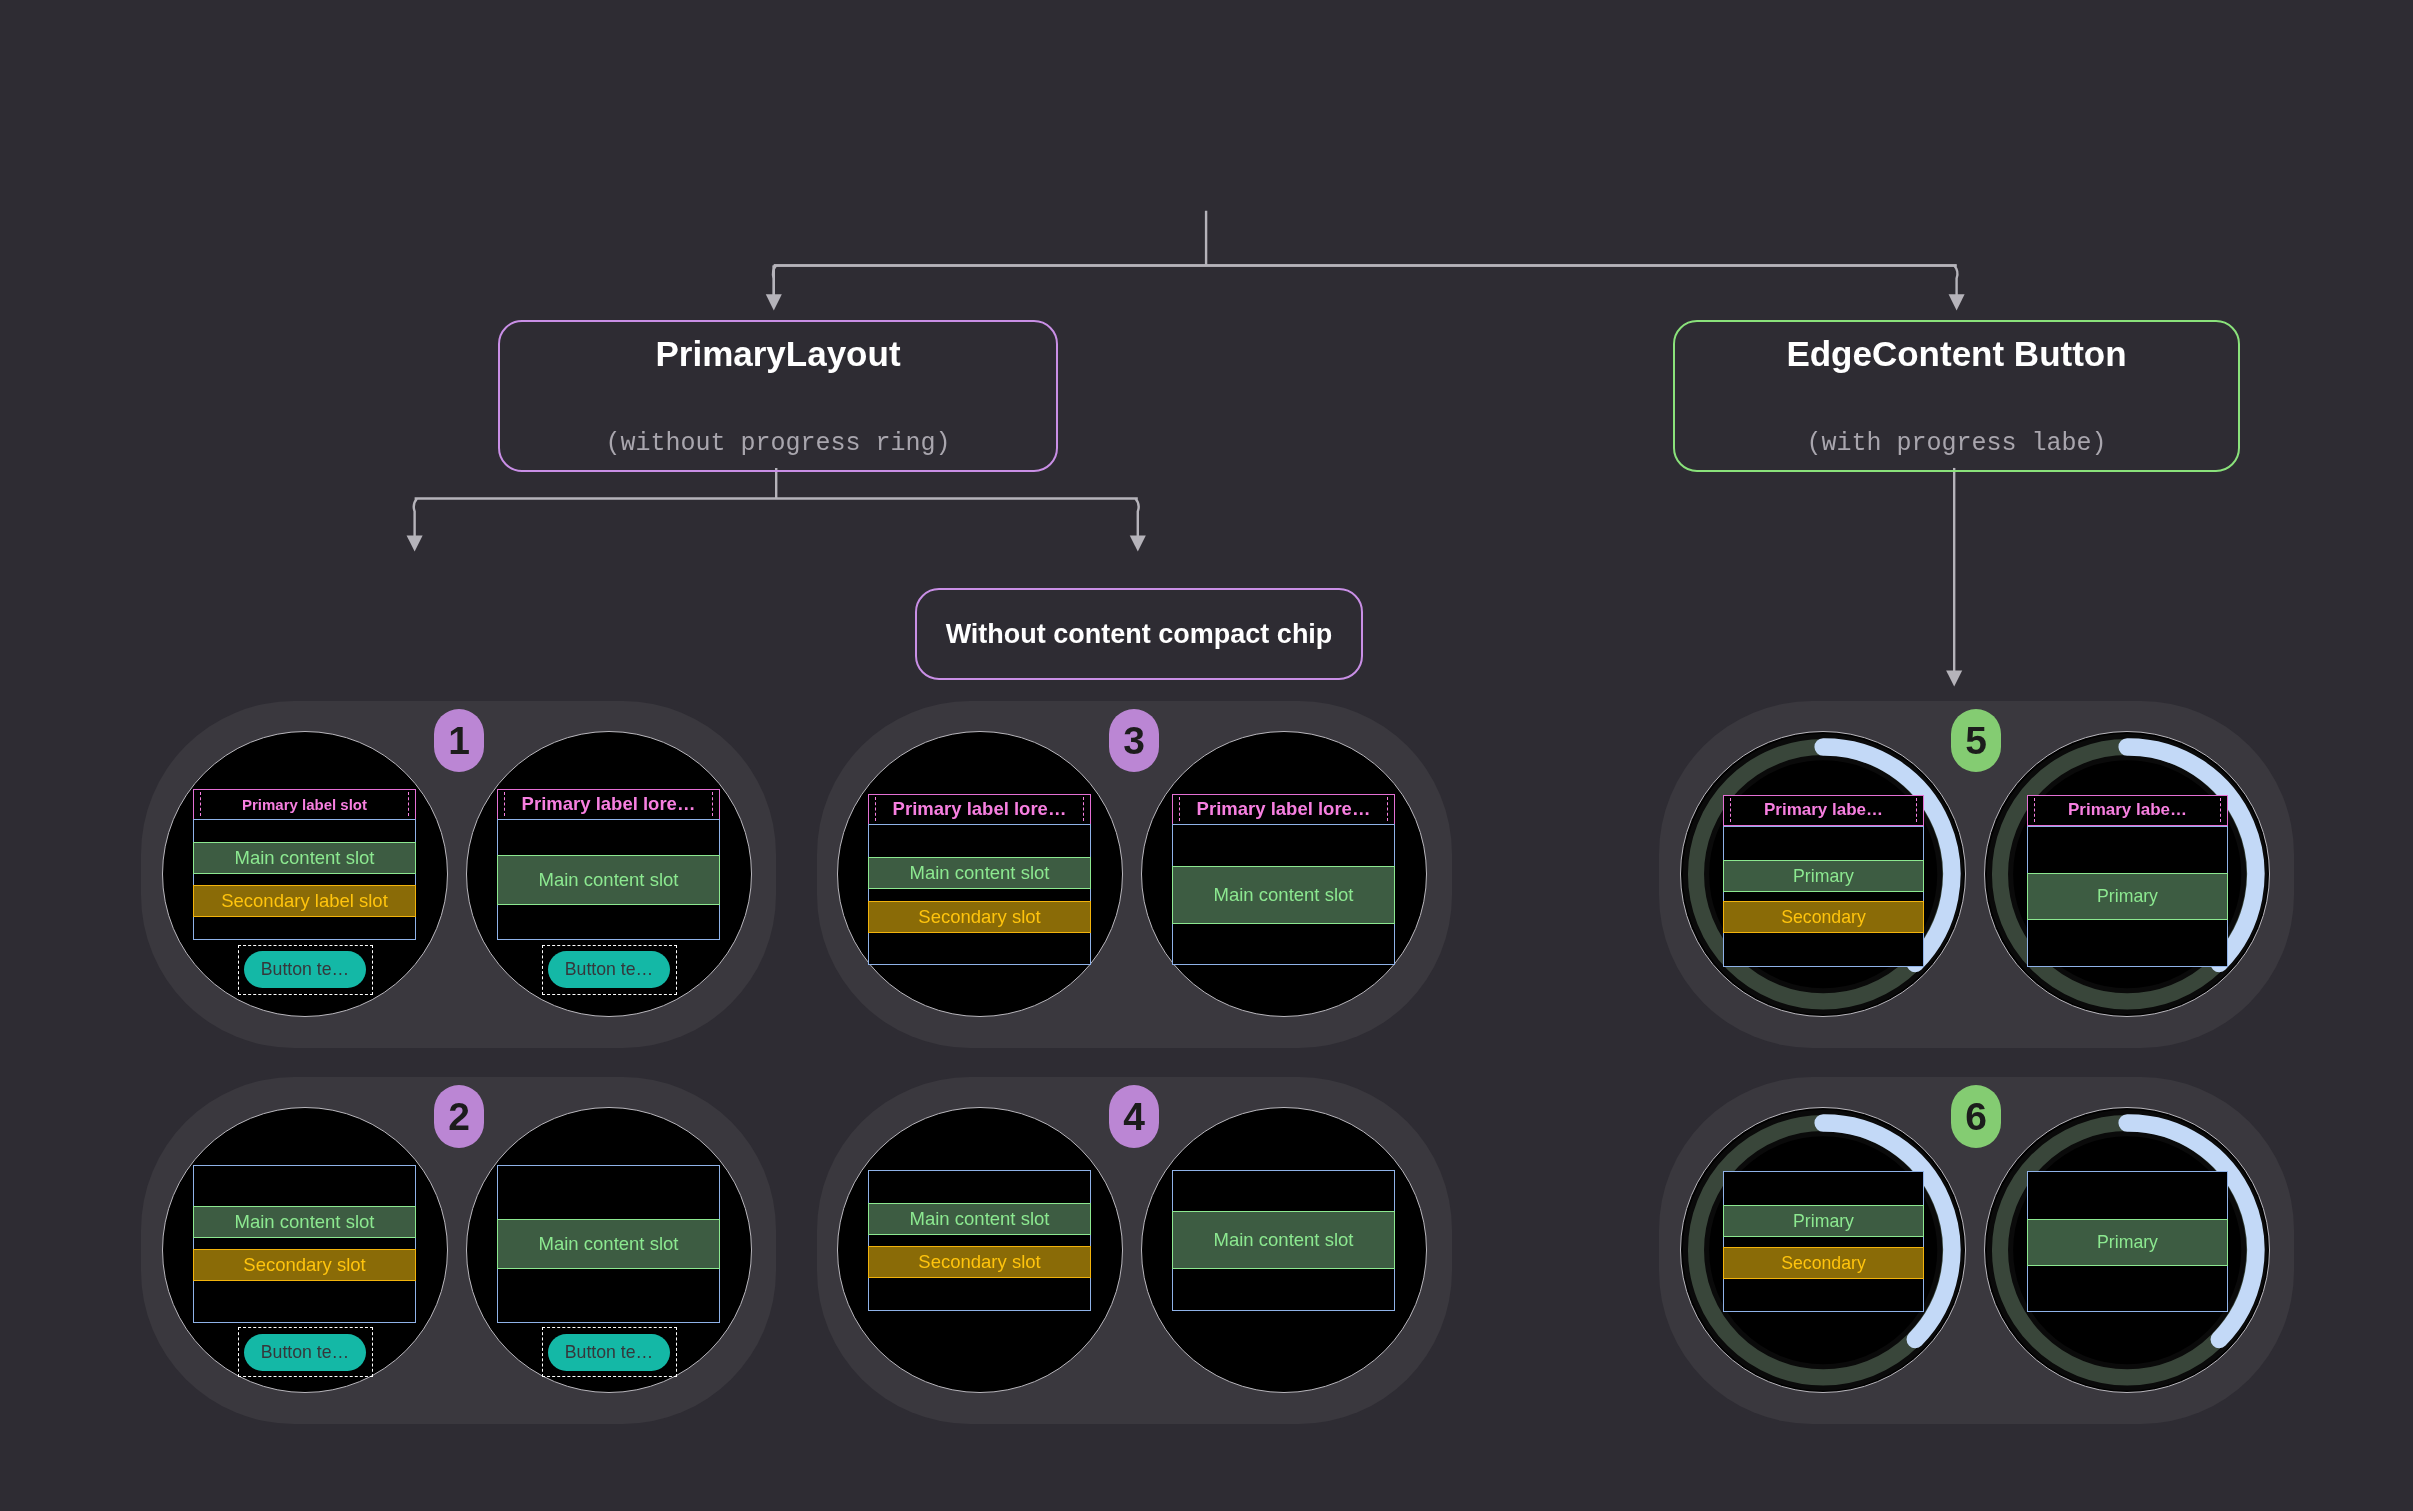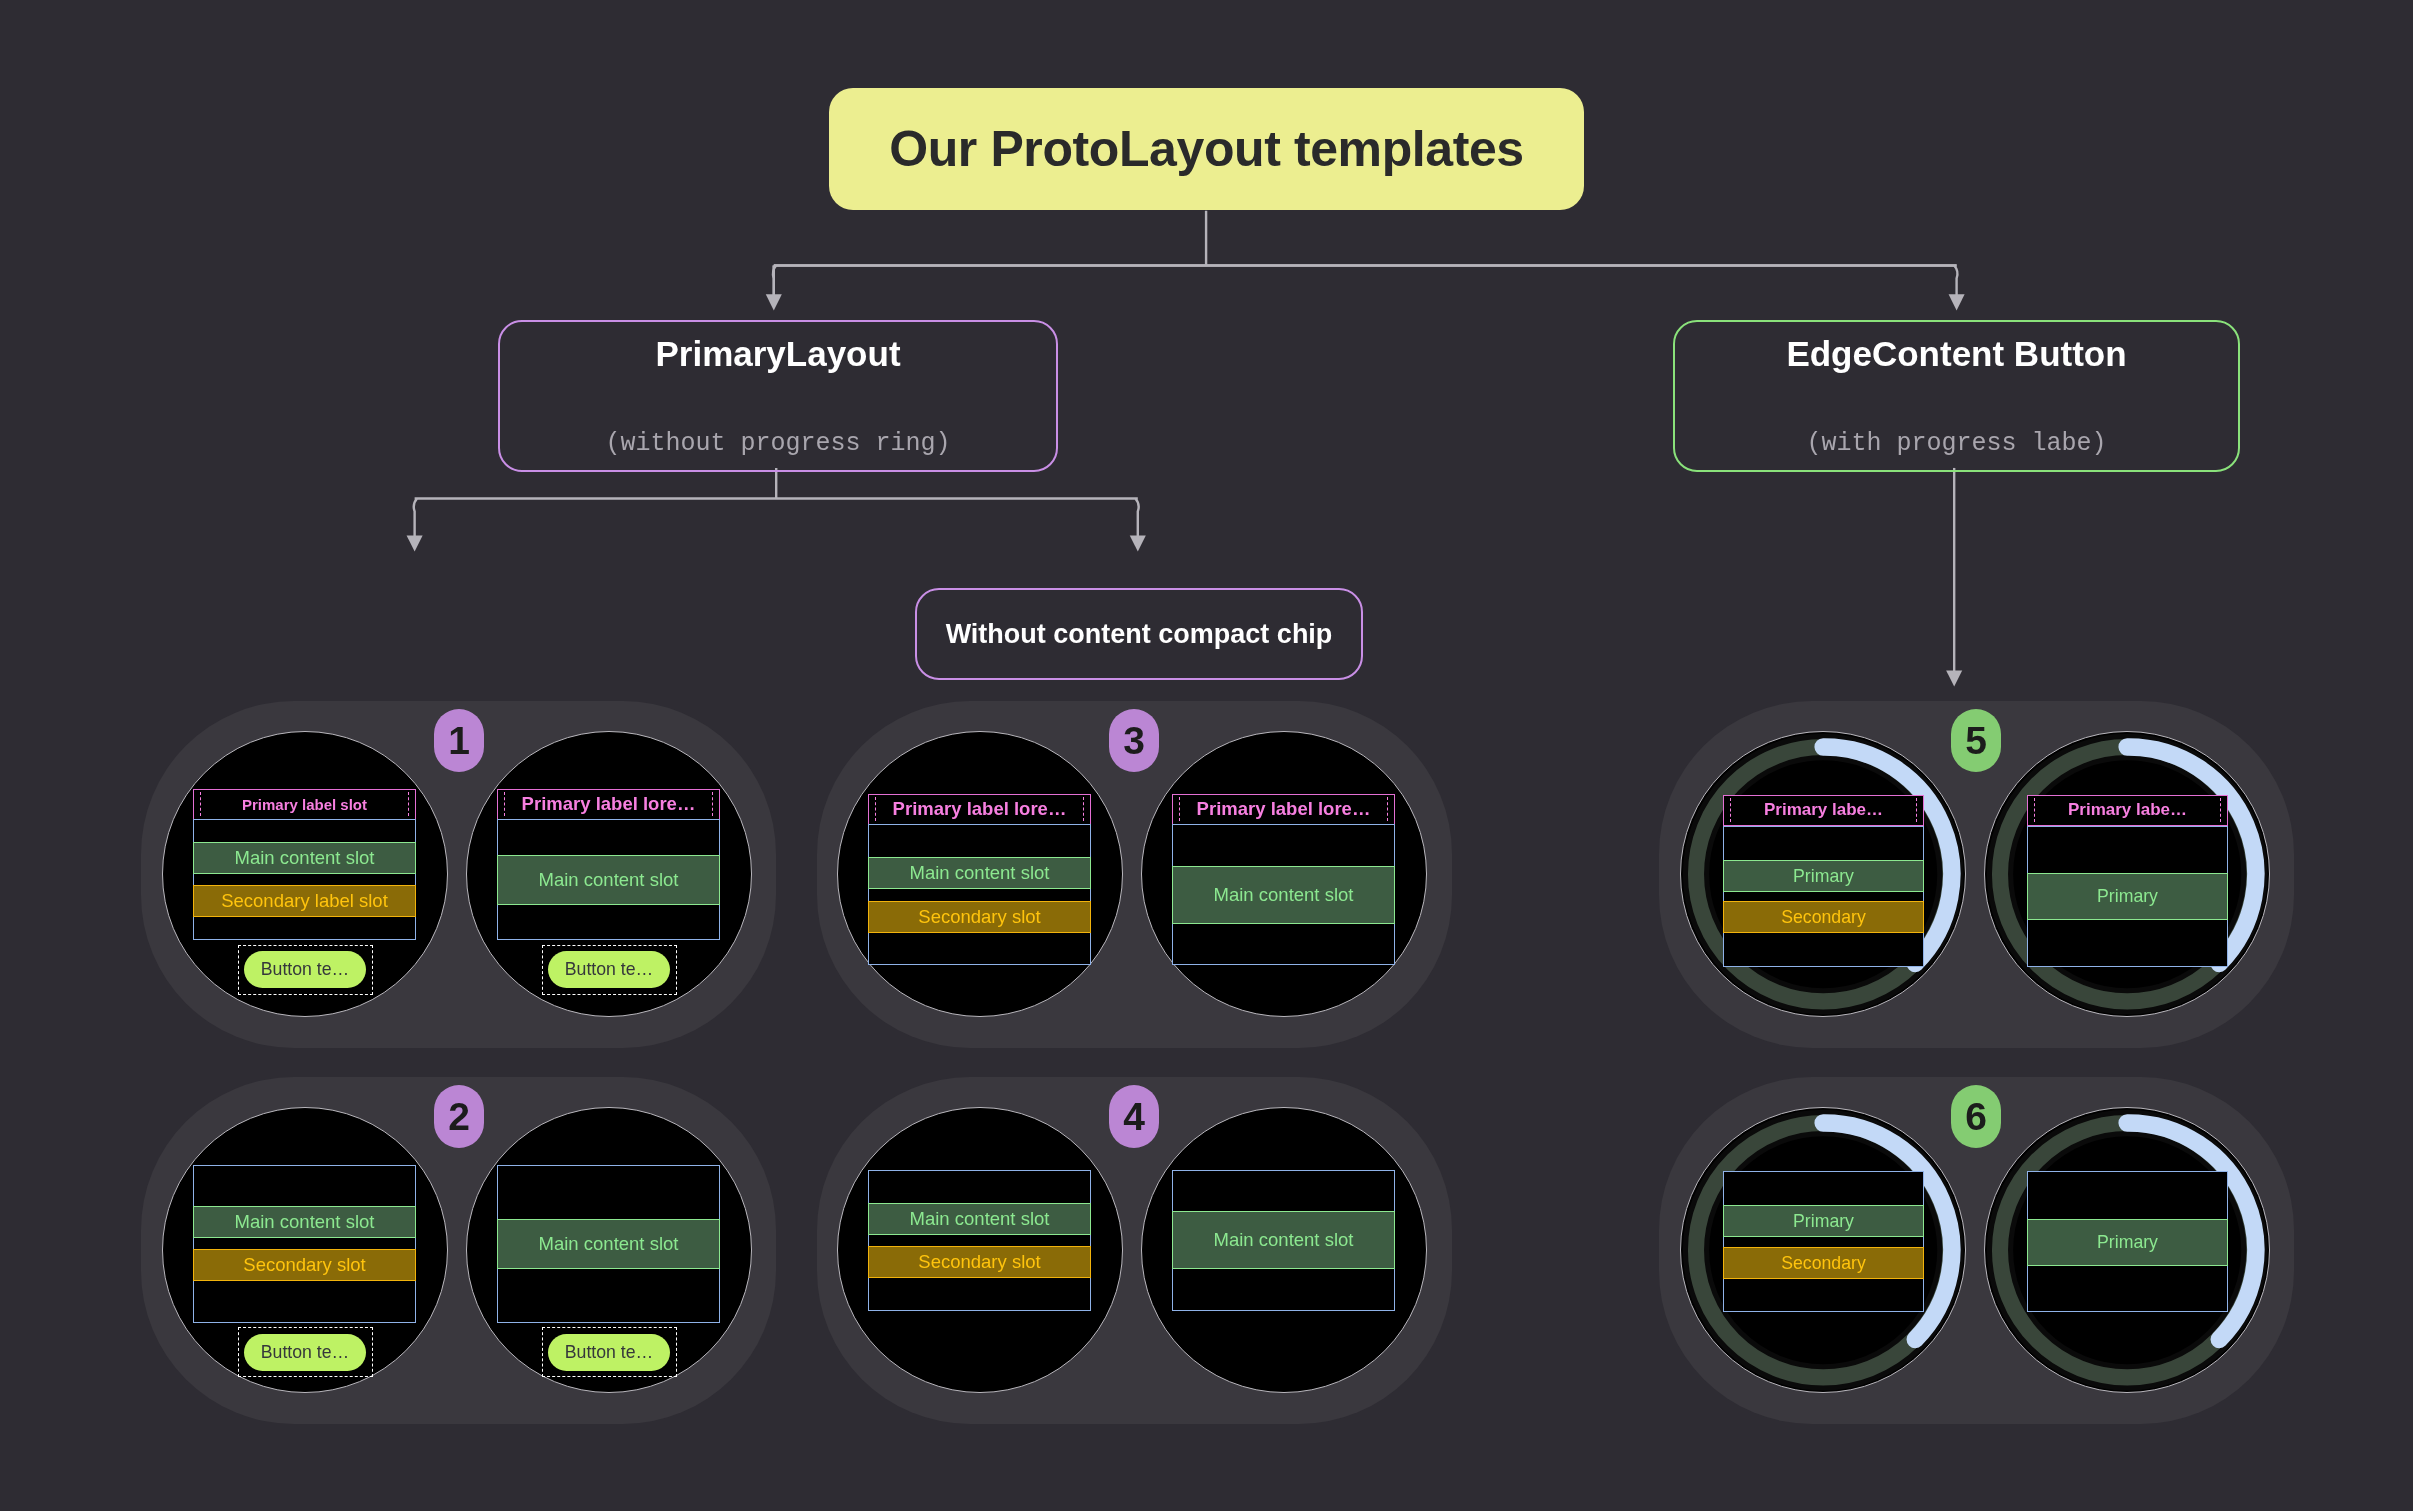--- a/index.html
+++ b/index.html
@@ -76,21 +76,21 @@
     position:absolute;top:2.4px;bottom:2.4px;width:0;border-left:1.6px dashed #f77fe0;
   }
   .slot.main{
     background:#3d5c42;border:1.6px solid #8ce890;color:#8ce890;font-weight:400;
   }
   .slot.secondary{
     background:#8a6b07;border:1.6px solid #f2b30c;color:#ffc40d;font-weight:400;
   }
   .chip-btn{
     position:absolute;display:flex;align-items:center;justify-content:center;
-    background:#bef264;color:#35373b;border-radius:803px;font-weight:400;
+    background:#14b8a6;color:#35373b;border-radius:803px;font-weight:400;
   }
   .chip-dash{position:absolute;border:1.6px dashed #ffffff;box-sizing:border-box;}
 </style>
 </head>
 <body>
 
 <div class="canvas">
 
   <svg class="conn" viewBox="0 0 3003 1881">
     <g fill="none" stroke="#b5b3ba" stroke-width="3">
@@ -104,23 +104,20 @@
     </g>
     <g fill="#b5b3ba">
       <polygon points="963,386 953,366 973,366"></polygon>
       <polygon points="2435,386 2425,366 2445,366"></polygon>
       <polygon points="516,686 506,666 526,666"></polygon>
       <polygon points="1416,686 1406,666 1426,666"></polygon>
       <polygon points="2432,854 2422,834 2442,834"></polygon>
     </g>
   </svg>
 
-  <div class="title-chip">
-    <span>Our ProtoLayout templates</span>
-  </div>
 
   <div class="obox" id="primary-layout-box">
     <div class="t1">PrimaryLayout</div>
     <div class="t2">(without progress ring)</div>
   </div>
 
   <div class="obox green" id="edge-layout-box">
     <div class="t1">EdgeContent Button</div>
     <div class="t2">(with progress labe)</div>
   </div>

